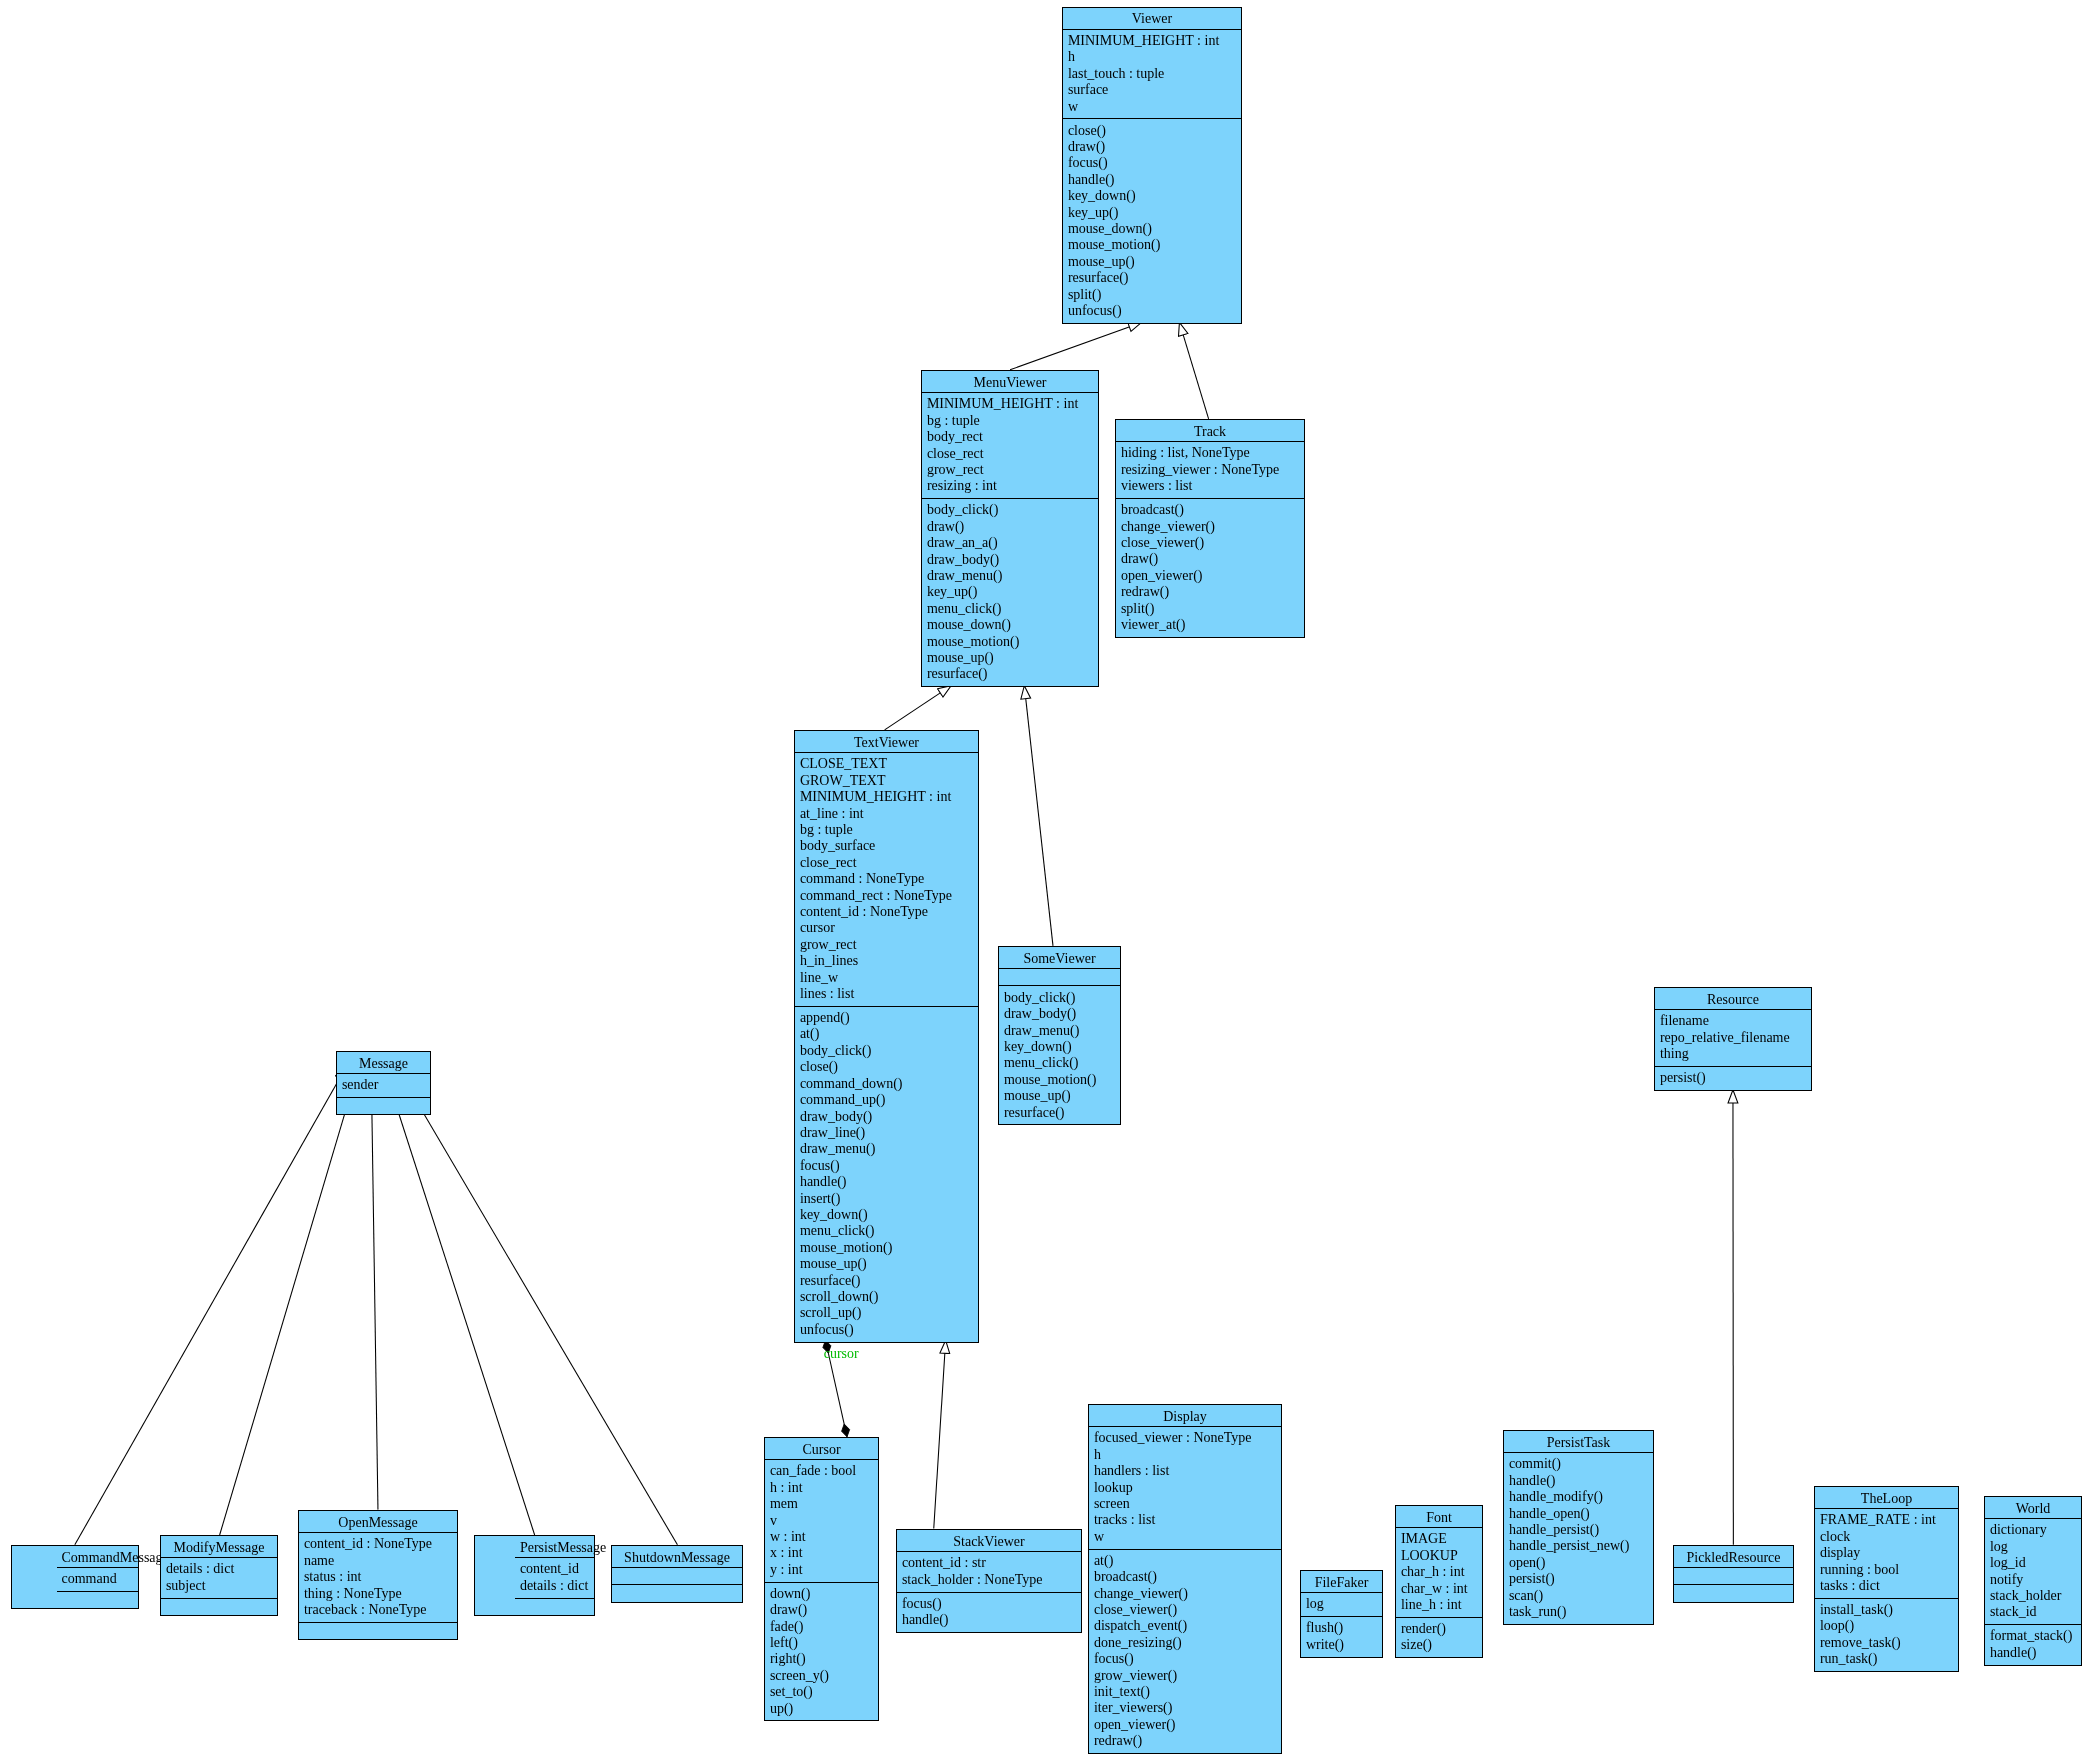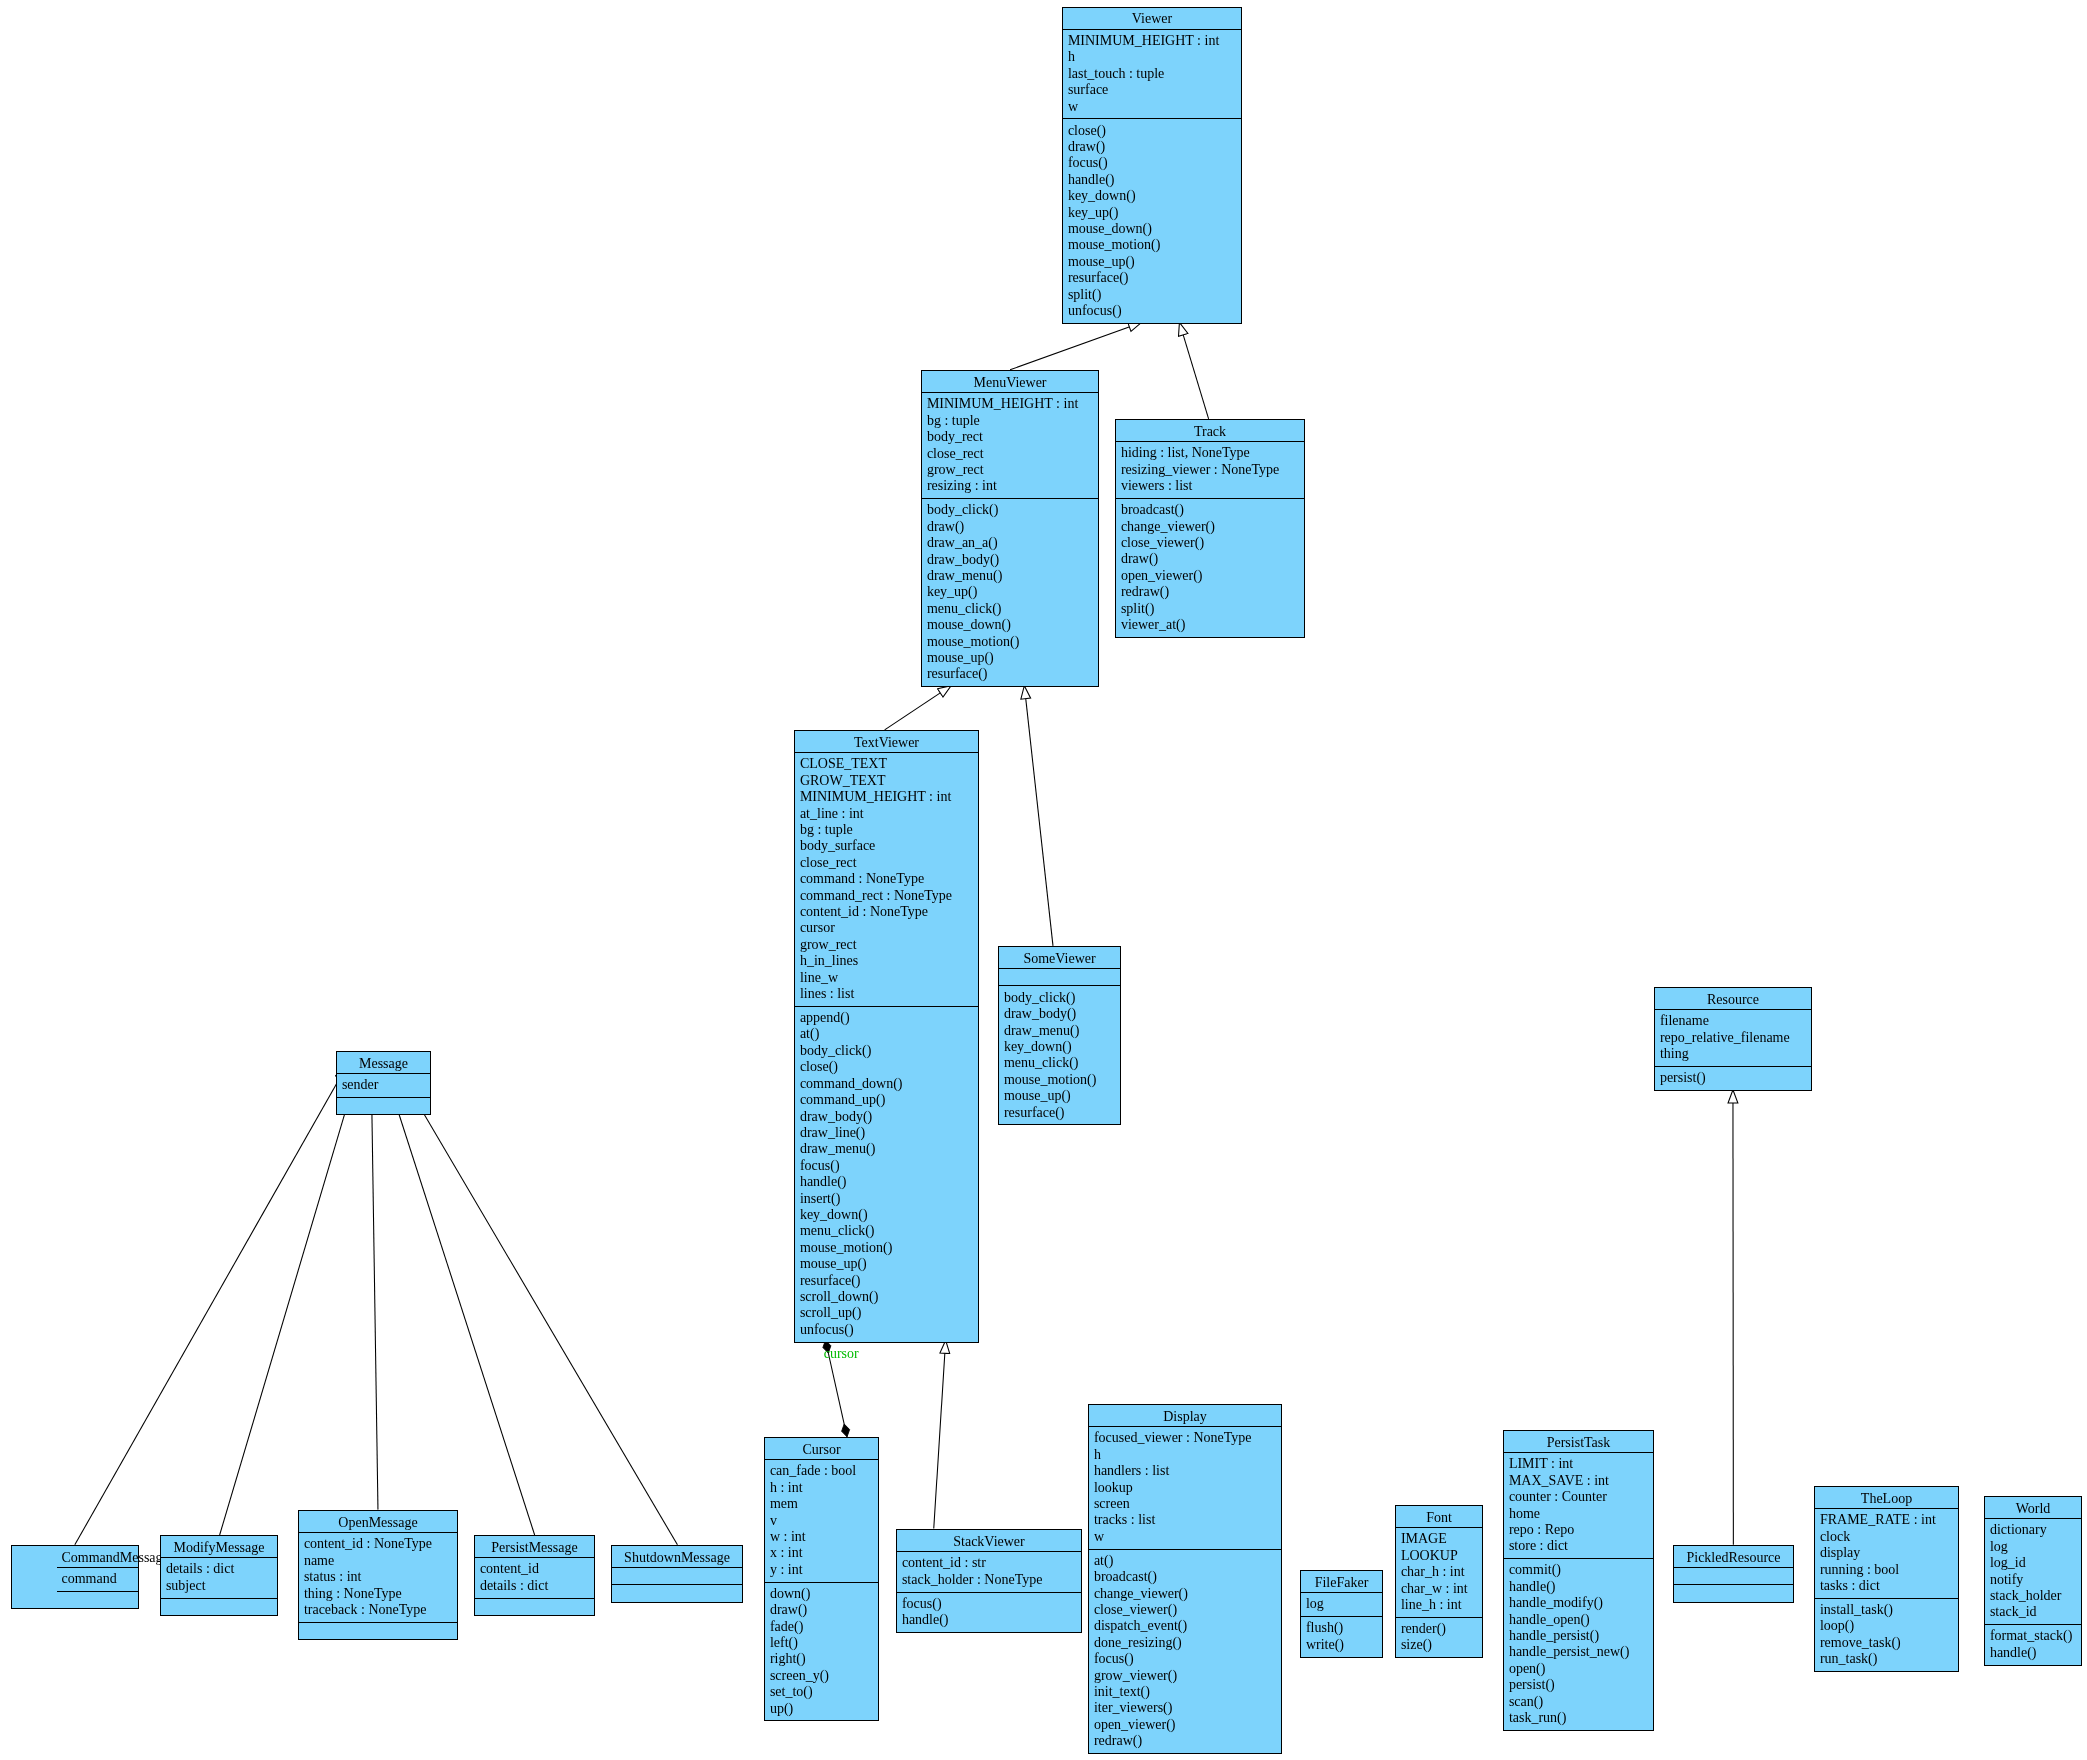--- a/index.html
+++ b/index.html
@@ -221,21 +221,21 @@
       <div class="cls-title">OpenMessage</div>
       <div class="cls-section">
         <div class="cls-row">content_id : NoneType</div>
         <div class="cls-row">name</div>
         <div class="cls-row">status : int</div>
         <div class="cls-row">thing : NoneType</div>
         <div class="cls-row">traceback : NoneType</div>
       </div>
       <div class="cls-section"></div>
     </div>
-    <div class="uml-class" style="left: 474px; top: 1535px; width: 121px;">
+    <div class="uml-class" style="left: 474px; top: 1535px; width: 121px; padding-left: 40px;">
       <div class="cls-title">PersistMessage</div>
       <div class="cls-section">
         <div class="cls-row">content_id</div>
         <div class="cls-row">details : dict</div>
       </div>
       <div class="cls-section"></div>
     </div>
     <div class="uml-class" style="left: 611px; top: 1545px; width: 132px;">
       <div class="cls-title">ShutdownMessage</div>
       <div class="cls-section"></div>
@@ -320,28 +320,20 @@
         <div class="cls-row">line_h : int</div>
       </div>
       <div class="cls-section">
         <div class="cls-row">render()</div>
         <div class="cls-row">size()</div>
       </div>
     </div>
     <div class="uml-class" style="left: 1503px; top: 1430px; width: 151px;">
       <div class="cls-title">PersistTask</div>
       <div class="cls-section">
-        <div class="cls-row">LIMIT : int</div>
-        <div class="cls-row">MAX_SAVE : int</div>
-        <div class="cls-row">counter : Counter</div>
-        <div class="cls-row">home</div>
-        <div class="cls-row">repo : Repo</div>
-        <div class="cls-row">store : dict</div>
-      </div>
-      <div class="cls-section">
         <div class="cls-row">commit()</div>
         <div class="cls-row">handle()</div>
         <div class="cls-row">handle_modify()</div>
         <div class="cls-row">handle_open()</div>
         <div class="cls-row">handle_persist()</div>
         <div class="cls-row">handle_persist_new()</div>
         <div class="cls-row">open()</div>
         <div class="cls-row">persist()</div>
         <div class="cls-row">scan()</div>
         <div class="cls-row">task_run()</div>

